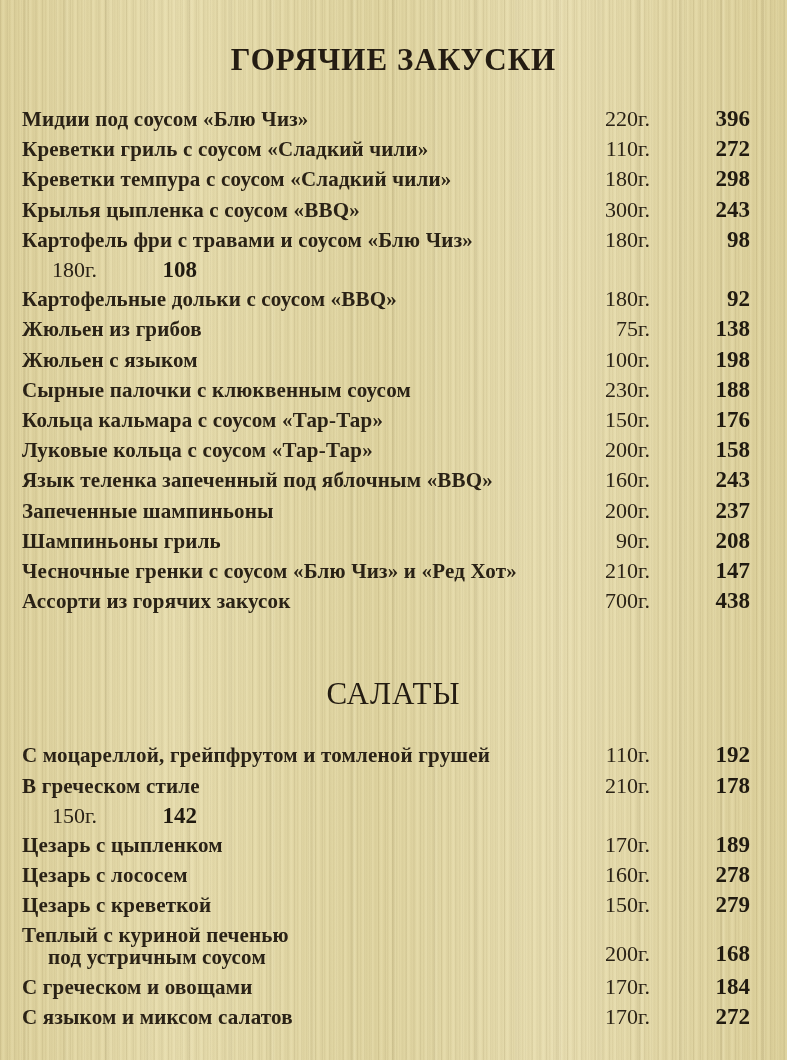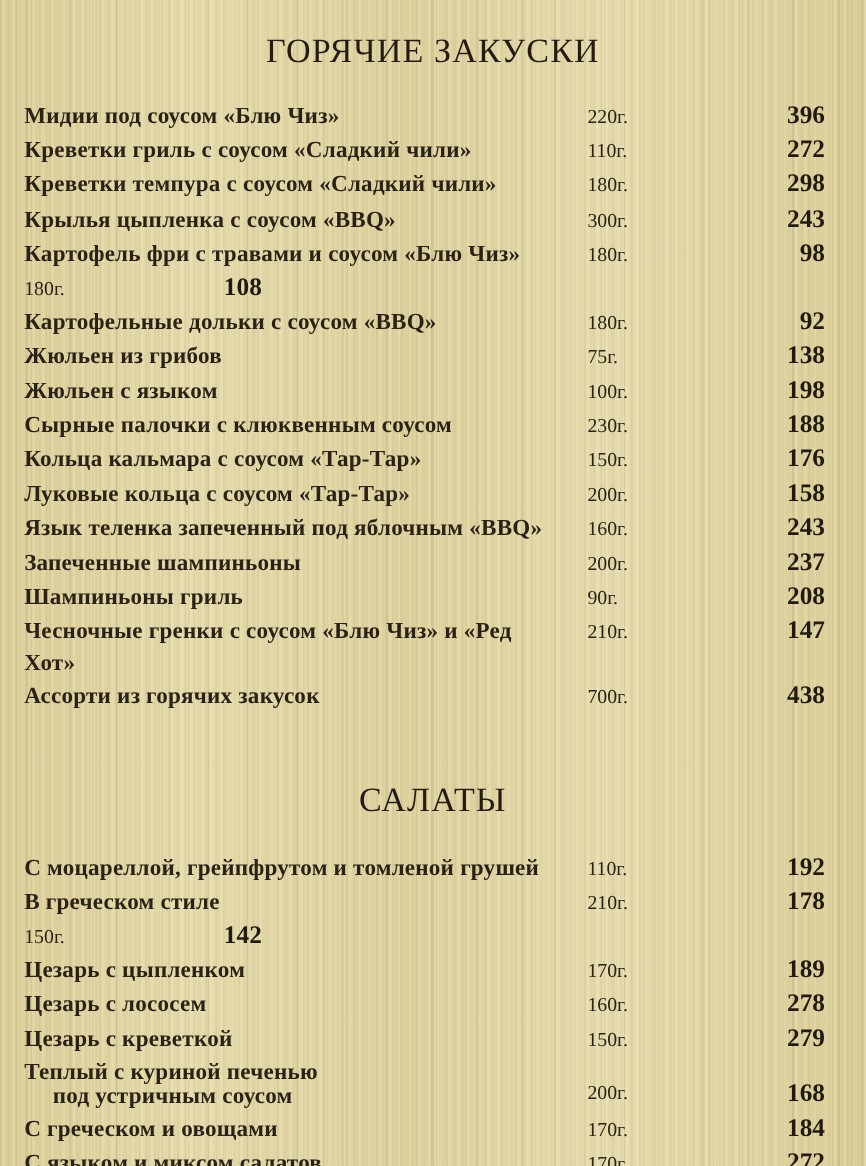--- a/index.html
+++ b/index.html
@@ -33,49 +33,48 @@
   }
   .section-title {
     margin: 0;
     text-align: center;
     font-size: 31px;
     font-weight: normal;
     letter-spacing: 1px;
     line-height: 40px;
     color: #241c12;
   }
-  .menu-section.first .section-title { padding-top: 26px; }
+  .menu-section.first .section-title { padding-top: 40px; font-weight: bold; }
   .menu-section.second .section-title { margin-top: 58px; }
   .item-list { margin-top: 24px; }
   .menu-section.second .item-list { margin-top: 26px; }
   .row {
     display: flex;
     align-items: baseline;
     padding: 0 37px 0 22px;
     line-height: 29.2px;
-    gap: 41px;
   }
   .row.multiline {
     align-items: flex-end;
     padding-top: 3px;
     padding-bottom: 3px;
   }
   .item-name {
     flex: 1;
     font-weight: bold;
     font-size: 21px;
     color: #2a2216;
     letter-spacing: 0.2px;
   }
   .row.multiline .item-name { line-height: 22.5px; }
   .item-name .line2 { display: block; padding-left: 26px; }
   .item-weight {
     width: 75px;
-    text-align: left;
-    font-size: 18px;
+    text-align: right;
+    font-size: 22px;
     color: #2a2216;
     white-space: nowrap;
   }
   .item-price {
     width: 100px;
     text-align: right;
     font-weight: bold;
     font-size: 23px;
     color: #201a10;
     white-space: nowrap;

